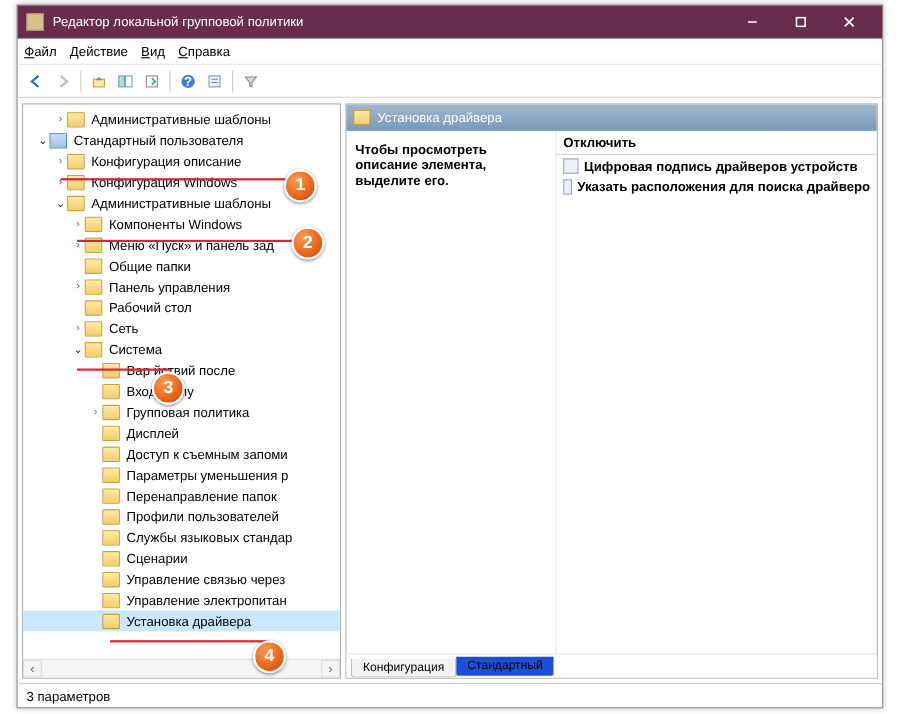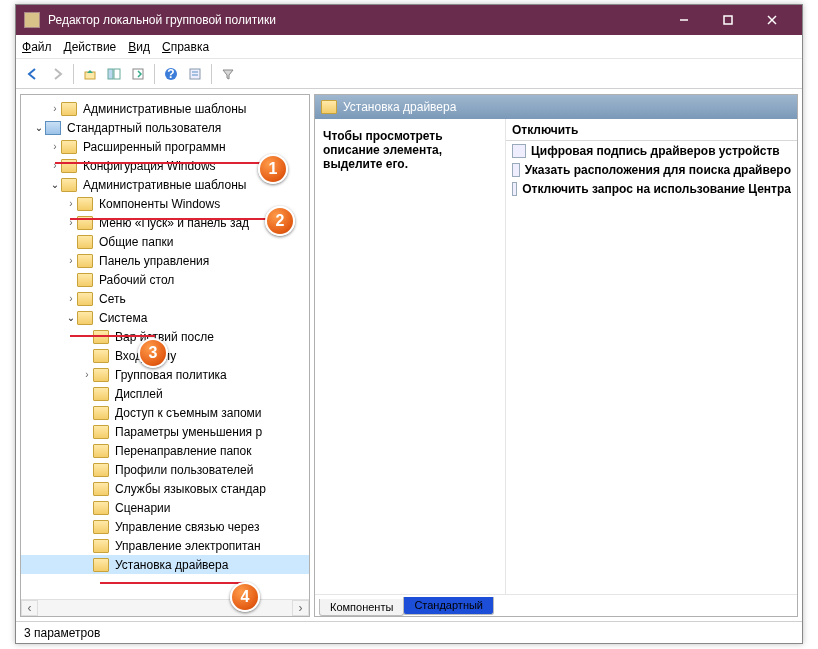--- a/index.html
+++ b/index.html
@@ -142,21 +142,21 @@
             <span class="lbl">Административные шаблоны</span>
           </div>
         <div class="row" style="padding-left:12px">
             <span class="chev open">⌄</span>
             <span class="cfg"></span>
             <span class="lbl">Стандартный пользователя</span>
           </div>
         <div class="row" style="padding-left:28px">
             <span class="chev">›</span>
             <span class="fld"></span>
-            <span class="lbl">Расширенный программн</span>
+            <span class="lbl">Конфигурация описание</span>
           </div>
         <div class="row" style="padding-left:28px">
             <span class="chev">›</span>
             <span class="fld"></span>
             <span class="lbl">Конфигурация Windows</span>
           </div>
         <div class="row" style="padding-left:28px">
             <span class="chev open">⌄</span>
             <span class="fld"></span>
             <span class="lbl">Административные шаблоны</span>
@@ -267,28 +267,24 @@
         <div class="listcol">
           <div class="colhdr">Отключить</div>
           <div class="item">
               <span class="ico"></span>
               <span>Цифровая подпись драйверов устройств</span>
             </div>
           <div class="item">
               <span class="ico"></span>
               <span>Указать расположения для поиска драйверо</span>
             </div>
-          <div class="item">
-              <span class="ico"></span>
-              <span>Отключить запрос на использование Центра</span>
-            </div>
         </div>
       </div>
       <div class="tabs">
-        <div class="tab">Компоненты</div>
+        <div class="tab">Конфигурация</div>
         <div class="tab active">Стандартный</div>
       </div>
     </div>
 
   </div>
 
   <div class="statusbar">
     <span>3 параметров</span>
   </div>
 </div>

